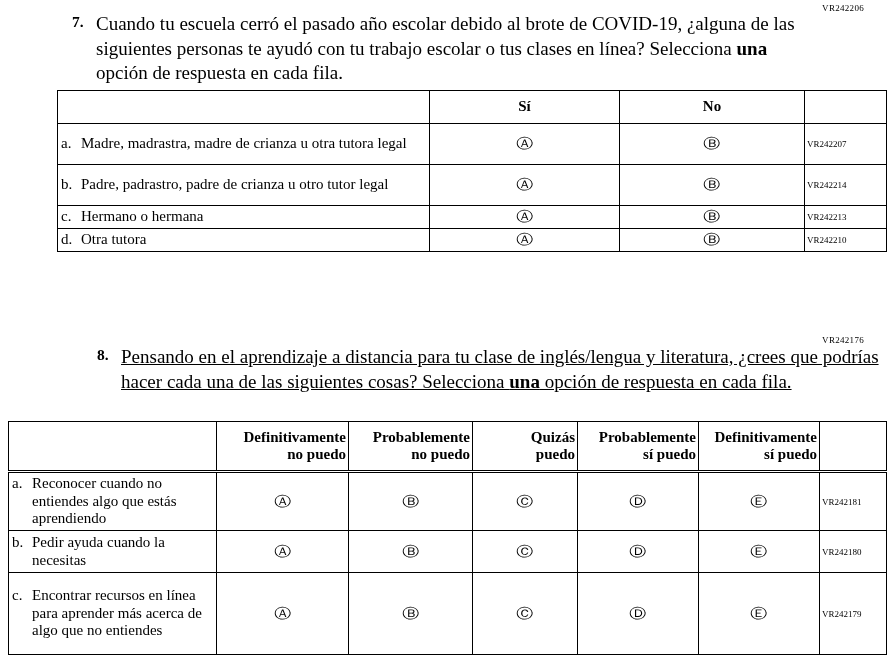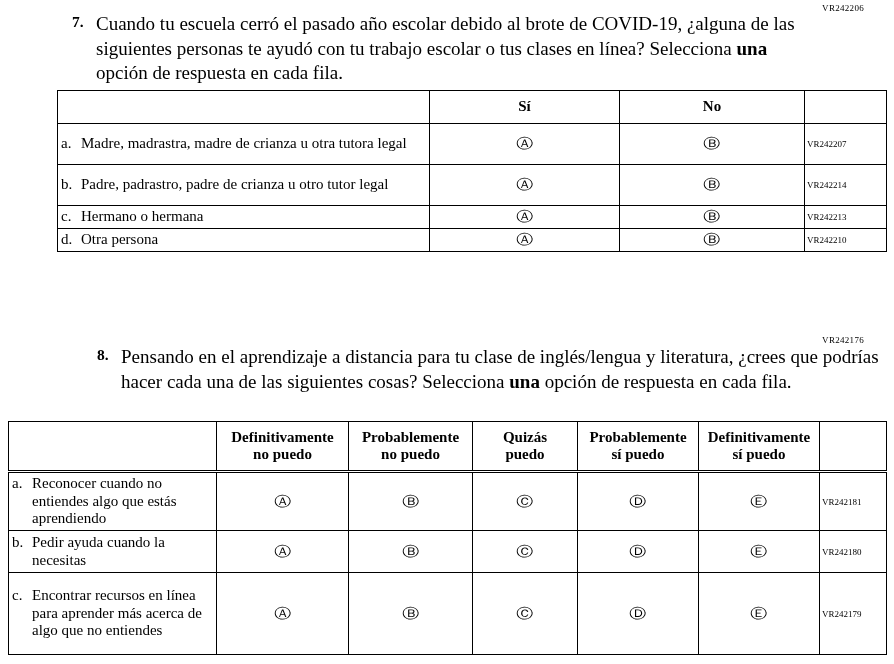--- a/index.html
+++ b/index.html
@@ -12,21 +12,21 @@
   .vrcode-top { position:absolute; font-size:9px; letter-spacing:0.3px; right:30px; }
 
   .question { position:absolute; display:flex; }
   .qnum { font-weight:bold; width:24px; flex:none; font-size:15.5px; line-height:1.3; }
   .qtext { font-size:19px; line-height:1.3; }
   .qtext b { font-weight:bold; }
 
   table { position:absolute; border-collapse:collapse; table-layout:fixed; background:#fff; }
   td, th { border:1px solid #000; font-size:15px; vertical-align:middle; overflow:hidden; }
   th { font-weight:bold; text-align:center; line-height:1.15; padding:2px 2px; }
-  th .thline { display:block; }
+  th .thline { display:block;text-align:right; }
 
   .stub { text-align:left; padding:2px 6px 2px 3px; }
   .rowflex { display:flex; line-height:1.18; }
   .rlabel { width:20px; flex:none; }
   .rtext { flex:1; }
 
   .opt { text-align:center; font-family:"DejaVu Sans",sans-serif; font-size:13.5px; }
   .opt .bubble { display:inline-block; transform:scaleX(1.25); }
 
   .codecell { font-size:9px; font-family:"Liberation Serif",serif; padding:0 2px; }
@@ -103,35 +103,35 @@
           </div>
         </td>
         <td class="opt"><span class="bubble">Ⓐ</span></td>
         <td class="opt"><span class="bubble">Ⓑ</span></td>
         <td class="codecell">VR242213</td>
       </tr>
       <tr class="rd">
         <td class="stub">
           <div class="rowflex">
             <span class="rlabel">d.</span>
-            <span class="rtext">Otra persona</span>
+            <span class="rtext">Otra tutora</span>
           </div>
         </td>
         <td class="opt"><span class="bubble">Ⓐ</span></td>
         <td class="opt"><span class="bubble">Ⓑ</span></td>
         <td class="codecell">VR242210</td>
       </tr>
     </tbody>
   </table>
 
   <div class="vrcode-top" style="top:335px;">VR242176</div>
 
   <div class="question" style="top:345px; left:97px; width:790px;">
     <span class="qnum">8.</span>
-    <span class="qtext" style="width:762px;"><span>Pensando en el aprendizaje a distancia para tu clase de inglés/lengua y literatura, ¿crees que podrías hacer cada una de las siguientes cosas? Selecciona </span><b>una</b><span> opción de respuesta en cada fila.</span></span>
+    <span class="qtext" style="width:762px;text-decoration:underline;"><span>Pensando en el aprendizaje a distancia para tu clase de inglés/lengua y literatura, ¿crees que podrías hacer cada una de las siguientes cosas? Selecciona </span><b>una</b><span> opción de respuesta en cada fila.</span></span>
   </div>
 
   <table class="t2" style="left:8px; top:421px; width:878px;">
     <colgroup>
       <col style="width:208px;">
         <col style="width:132px;">
         <col style="width:124px;">
         <col style="width:105px;">
         <col style="width:121px;">
         <col style="width:121px;">

